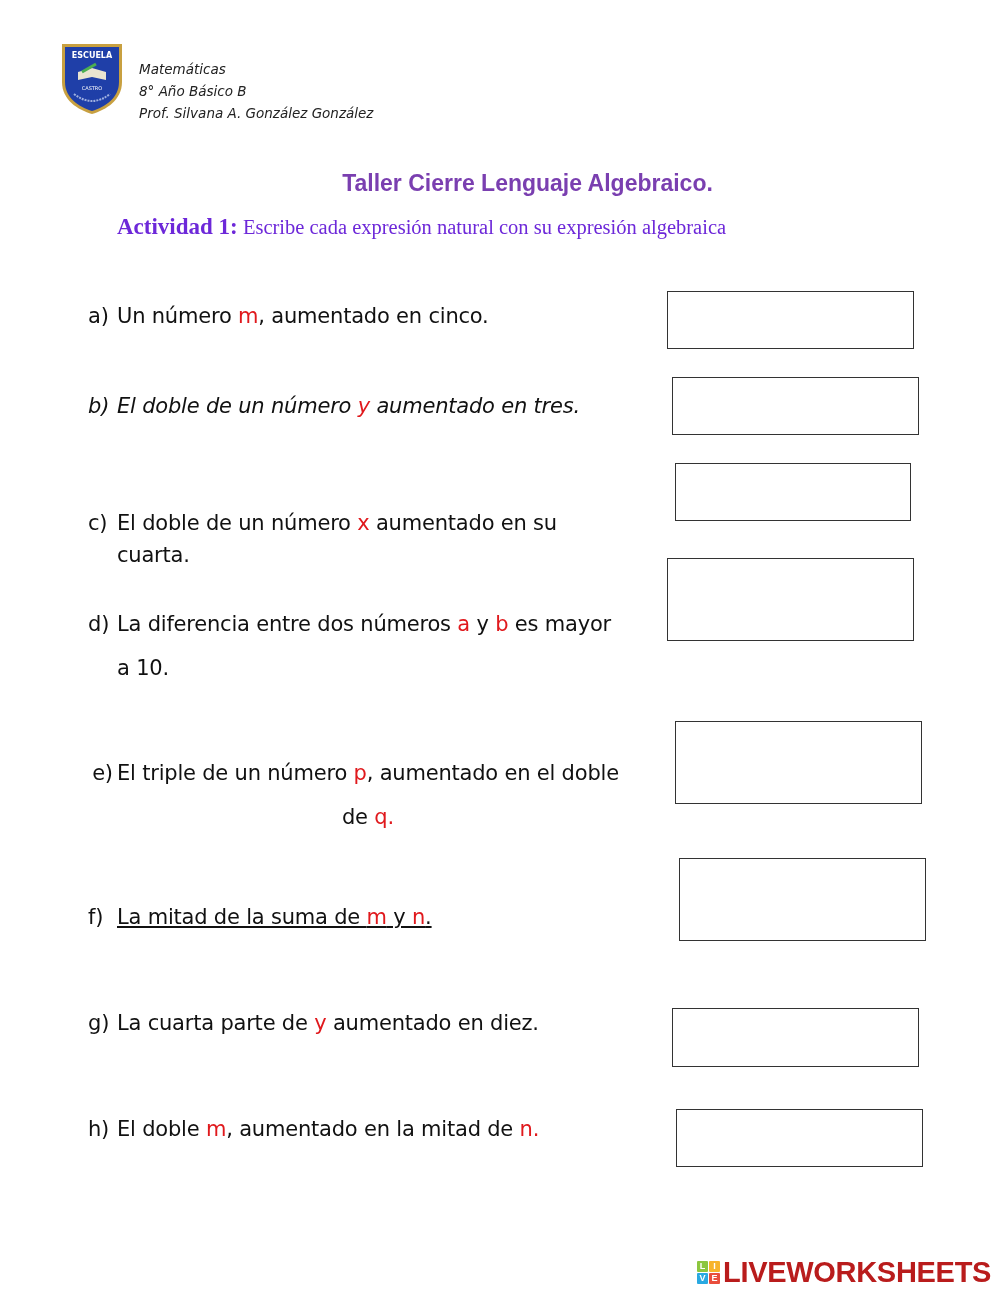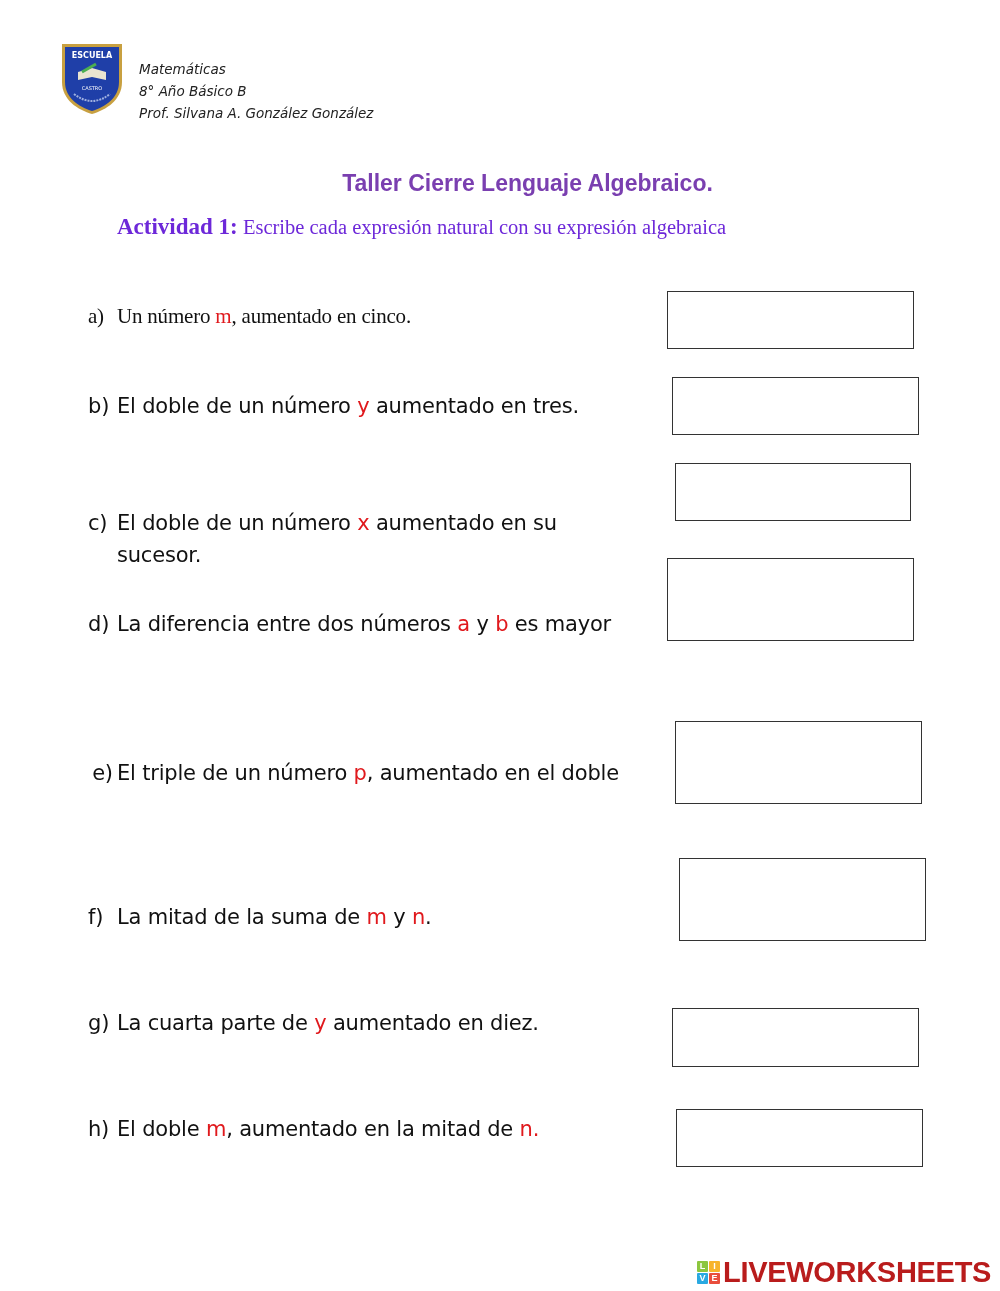--- a/index.html
+++ b/index.html
@@ -46,26 +46,26 @@
   <div>8° Año Básico B</div>
   <div>Prof. Silvana A. González González</div>
 </div>
 
 <div class="title">Taller Cierre Lenguaje Algebraico.</div>
 
 <div class="activity">
   <span class="lbl">Actividad 1:</span><span> Escribe cada expresión natural con su expresión algebraica</span>
 </div>
 
-<div class="q" style="top:300px;font-family:Liberation Serif, serif;"><span class="letter">a)</span><span>Un número </span><span class="var">m</span><span>, aumentado en cinco.</span></div>
-<div class="q" style="top:390px;"><span class="letter">b)</span><span>El doble de un número </span><span class="var">y</span><span> aumentado en tres.</span></div>
-<div class="q" style="top:507px;"><span class="letter">c)</span><span>El doble de un número </span><span class="var">x</span><span> aumentado en su</span><span class="cont"><span>sucesor.</span></span></div>
-<div class="q" style="top:602px; line-height:44px;"><span class="letter">d)</span><span>La diferencia entre dos números </span><span class="var">a</span><span> y </span><span class="var">b</span><span> es mayor</span></div>
-<div class="q" style="top:751px; line-height:44px;text-align:center;"><span class="letter">e)</span><span>El triple de un número </span><span class="var">p</span><span>, aumentado en el doble</span></div>
-<div class="q" style="top:901px;"><span class="letter">f)</span><span>La mitad de la suma de </span><span class="var">m</span><span> y </span><span class="var">n</span><span>.</span></div>
+<div class="q" style="top:300px;"><span class="letter">a)</span><span>Un número </span><span class="var">m</span><span>, aumentado en cinco.</span></div>
+<div class="q" style="top:390px;font-style:italic;"><span class="letter">b)</span><span>El doble de un número </span><span class="var">y</span><span> aumentado en tres.</span></div>
+<div class="q" style="top:507px;"><span class="letter">c)</span><span>El doble de un número </span><span class="var">x</span><span> aumentado en su</span><span class="cont"><span>cuarta.</span></span></div>
+<div class="q" style="top:602px; line-height:44px;"><span class="letter">d)</span><span>La diferencia entre dos números </span><span class="var">a</span><span> y </span><span class="var">b</span><span> es mayor</span><span class="cont"><span>a 10.</span></span></div>
+<div class="q" style="top:751px; line-height:44px;text-align:center;"><span class="letter">e)</span><span>El triple de un número </span><span class="var">p</span><span>, aumentado en el doble</span><span class="cont"><span>de </span><span class="var">q.</span></span></div>
+<div class="q" style="top:901px;text-decoration:underline;"><span class="letter">f)</span><span>La mitad de la suma de </span><span class="var">m</span><span> y </span><span class="var">n</span><span>.</span></div>
 <div class="q" style="top:1007px;"><span class="letter">g)</span><span>La cuarta parte de </span><span class="var">y</span><span> aumentado en diez.</span></div>
 <div class="q" style="top:1113px;"><span class="letter">h)</span><span>El doble </span><span class="var">m</span><span>, aumentado en la mitad de </span><span class="var">n.</span></div>
 
 <div class="answer" style="left: 667px; top: 291px; width: 247px; height: 58px;" contenteditable="true"></div>
 <div class="answer" style="left: 672px; top: 377px; width: 247px; height: 58px;" contenteditable="true"></div>
 <div class="answer" style="left: 675px; top: 463px; width: 236px; height: 58px;" contenteditable="true"></div>
 <div class="answer" style="left: 667px; top: 558px; width: 247px; height: 83px;" contenteditable="true"></div>
 <div class="answer" style="left: 675px; top: 721px; width: 247px; height: 83px;" contenteditable="true"></div>
 <div class="answer" style="left: 679px; top: 858px; width: 247px; height: 83px;" contenteditable="true"></div>
 <div class="answer" style="left: 672px; top: 1008px; width: 247px; height: 59px;" contenteditable="true"></div>

